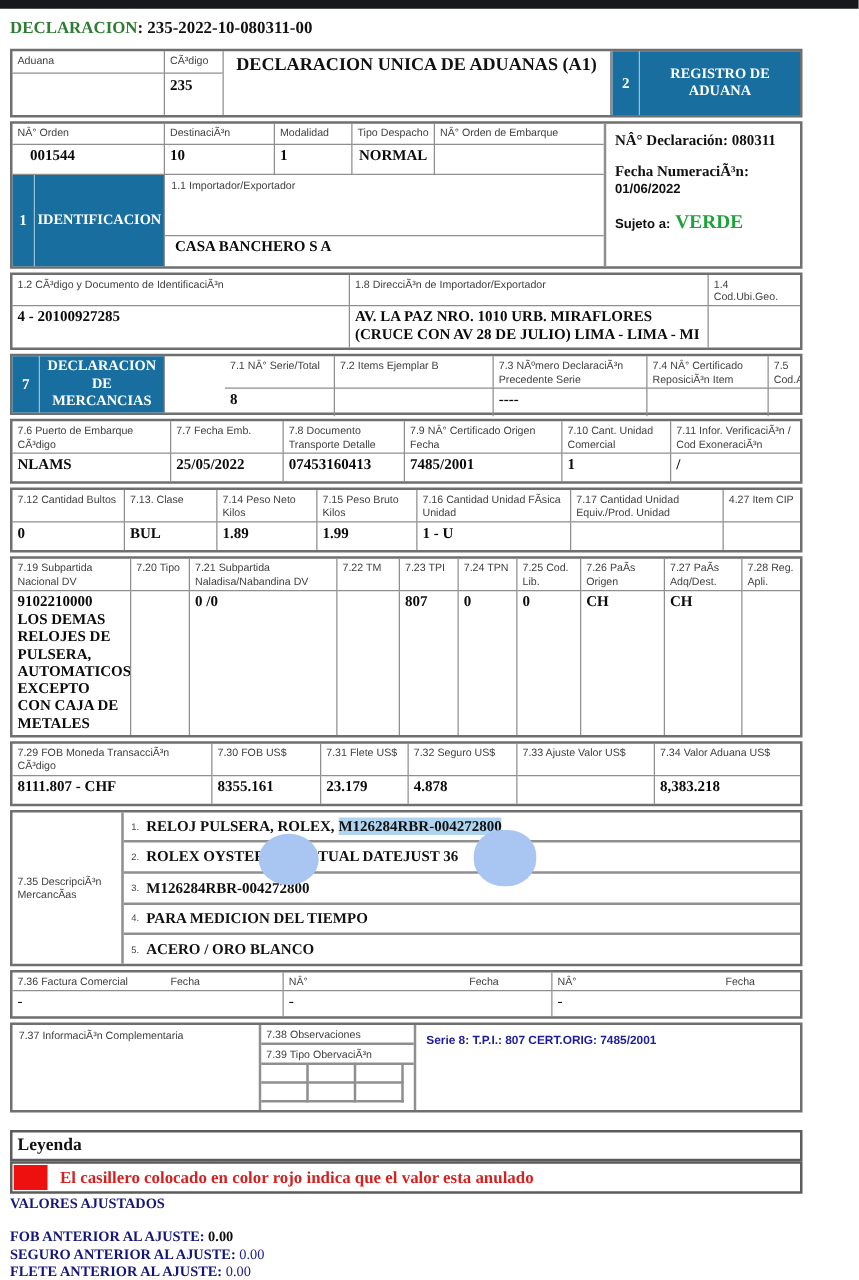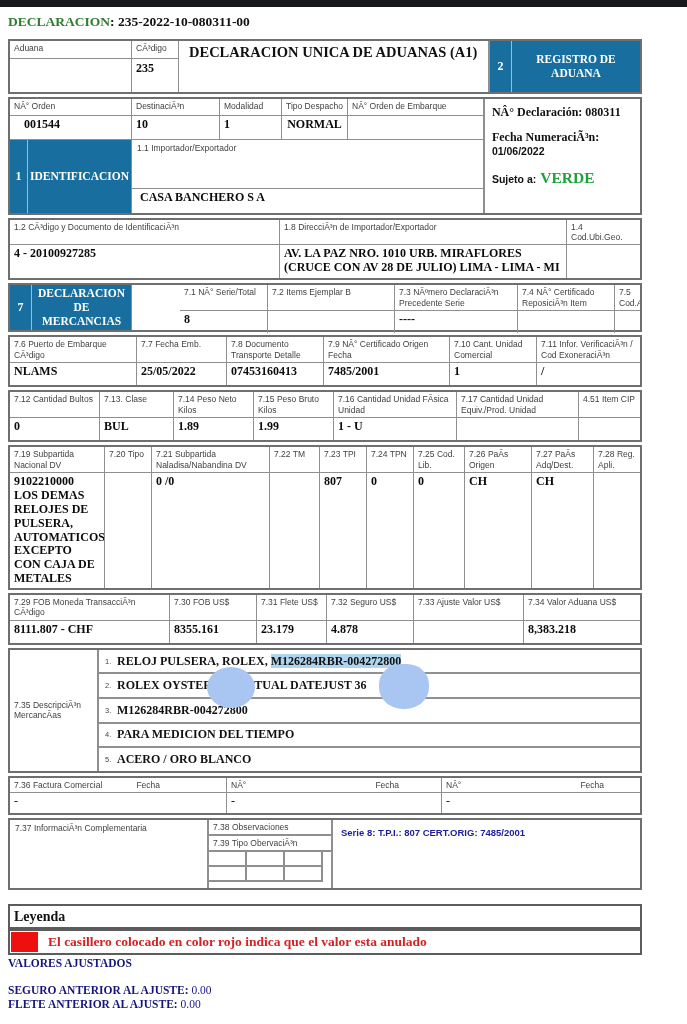--- a/index.html
+++ b/index.html
@@ -224,21 +224,21 @@
     </div>
 
     <div class="box">
       <div class="grid gF hrow h2l">
         <div class="cell h">7.12 Cantidad Bultos</div>
         <div class="cell h">7.13. Clase</div>
         <div class="cell h">7.14 Peso Neto Kilos</div>
         <div class="cell h">7.15 Peso Bruto Kilos</div>
         <div class="cell h">7.16 Cantidad Unidad FÃ­sica     Unidad</div>
         <div class="cell h">7.17 Cantidad Unidad Equiv./Prod.  Unidad</div>
-        <div class="cell h">4.51 Item CIP</div>
+        <div class="cell h">4.27 Item CIP</div>
       </div>
       <div class="grid gF vrow">
         <div class="cell v">0</div>
         <div class="cell v">BUL</div>
         <div class="cell v">1.89</div>
         <div class="cell v">1.99</div>
         <div class="cell v">1 - U</div>
         <div class="cell v"></div>
         <div class="cell v"></div>
       </div>
@@ -364,20 +364,24 @@
     </div>
     <div class="boxM">
       <span class="redsq"></span>
       <span class="redtext">El casillero colocado en color rojo indica que el valor esta anulado</span>
     </div>
   </div>
 
   <div class="valores-title">VALORES AJUSTADOS</div>
   <div class="valores-lines">
     <div class="vl">
+      <span>FOB ANTERIOR AL AJUSTE:</span>
+      <span class="black">0.00</span>
+    </div>
+    <div class="vl">
       <span>SEGURO ANTERIOR AL AJUSTE:</span>
       <span class="nv">0.00</span>
     </div>
     <div class="vl">
       <span>FLETE ANTERIOR AL AJUSTE:</span>
       <span class="nv">0.00</span>
     </div>
   </div>
 
 </div>

